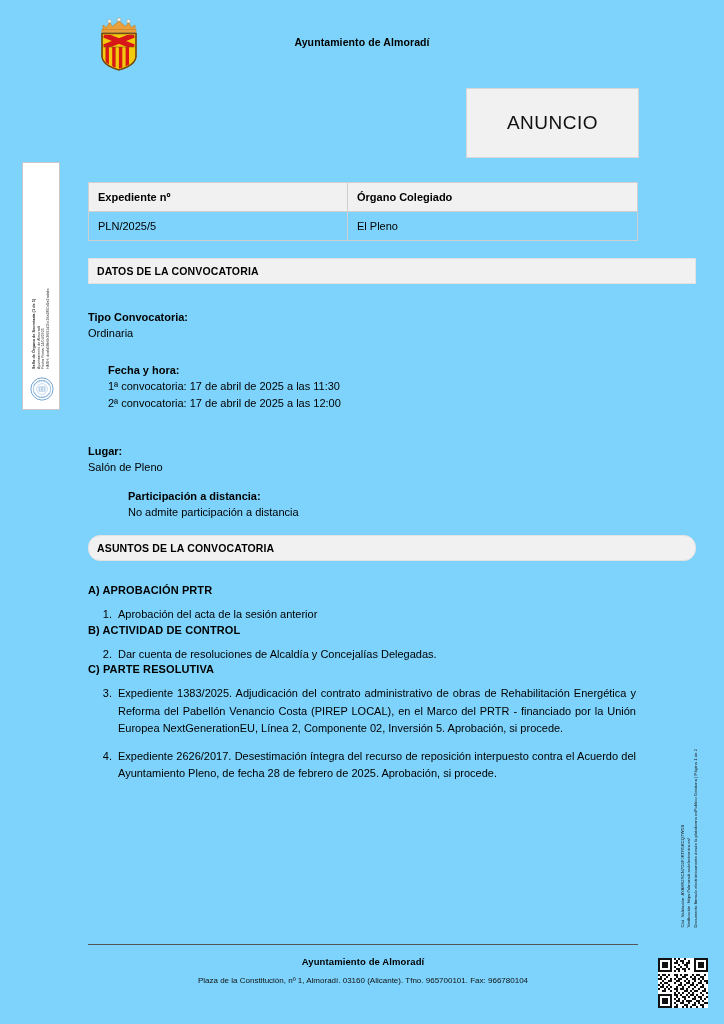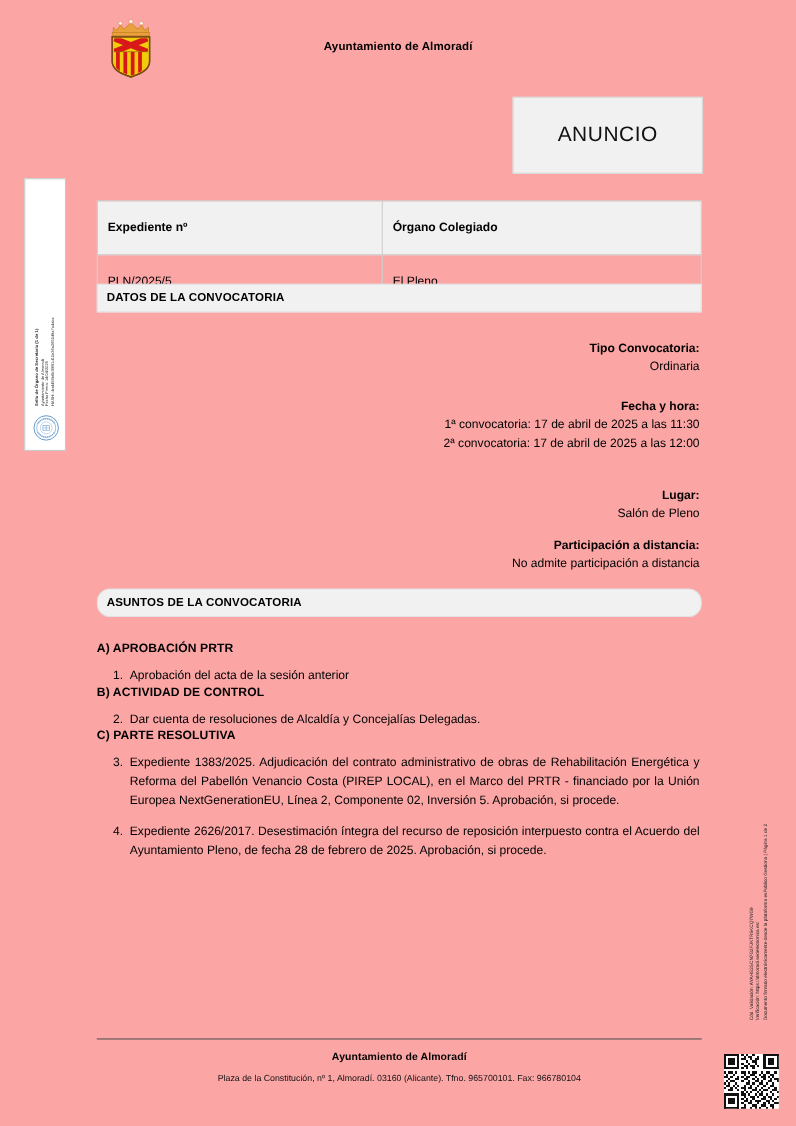--- a/index.html
+++ b/index.html
@@ -8,21 +8,21 @@
     background: #ffffff;
   }
   body {
     font-family: "Liberation Sans", sans-serif;
     color: #000000;
   }
   #page {
     position: relative;
     width: 724px;
     height: 1024px;
-    background: #fca5a5;
+    background: #7dd3fc;
     overflow: hidden;
   }
 
   
   .sig-left {
     position: absolute;
     left: 22px;
     top: 162px;
     width: 38px;
     height: 248px;
@@ -143,37 +143,37 @@
   .exp-table {
     position: absolute;
     left: 2px;
     top: 182px;
     width: 550px;
     border-collapse: collapse;
     table-layout: fixed;
   }
   .exp-table td {
     border: 1px solid #cfcfcf;
-    padding: 15px 9px;
+    padding: 5px 9px;
     font-size: 11px;
     vertical-align: middle;
     height: 18px;
   }
   .exp-table tr.head td {
     background: #f1f1f1;
     font-weight: bold;
     font-size: 11px;
   }
   .exp-table .c1 { width: 240px; }
 
   
   .section-bar {
     position: absolute;
     left: 2px;
-    width: 550px;
+    width: 608px;
     height: 26px;
     background: #f1f1f1;
     border: 1px solid #e2e2e2;
     box-sizing: border-box;
     display: flex;
     align-items: center;
   }
   .section-bar .txt {
     font-size: 10.5px;
     font-weight: bold;
@@ -181,35 +181,34 @@
     padding-left: 8px;
   }
   #bar-datos  { top: 258px; }
   #bar-asuntos{ top: 535px; border-radius: 12px; }
 
   
   .field {
     position: absolute;
     left: 2px;
     width: 548px;
-    text-align: right;
   }
   .field .k {
     font-size: 11px;
     font-weight: bold;
     line-height: 16px;
   }
   .field .v {
     font-size: 11px;
     line-height: 16.5px;
   }
   #f-tipo    { top: 309px; }
-  #f-fecha   { top: 362px; }
+  #f-fecha   { top: 362px; margin-left: 20px; }
   #f-lugar   { top: 443px; }
-  #f-part    { top: 488px; }
+  #f-part    { top: 488px; margin-left: 40px; }
 
   
   .agenda { position: absolute; left: 2px; top: 584px; width: 550px; }
   .agenda-head {
     font-size: 11px;
     font-weight: bold;
     letter-spacing: 0.1px;
     margin: 0 0 4px 0;
   }
   .agenda-head.spaced { }

